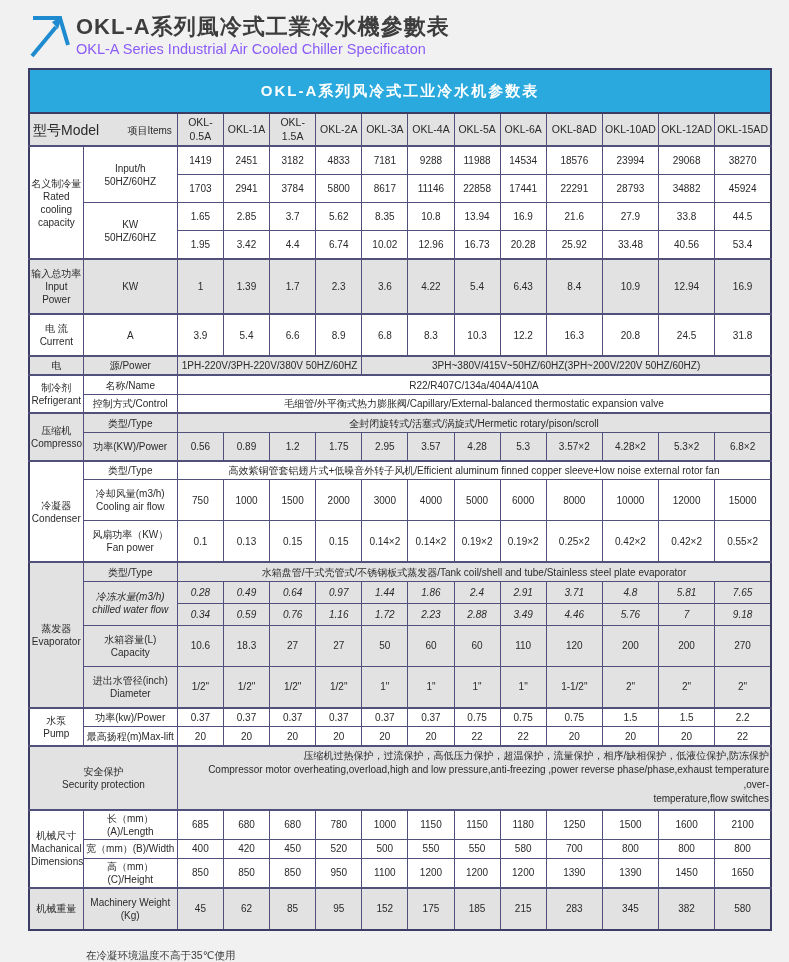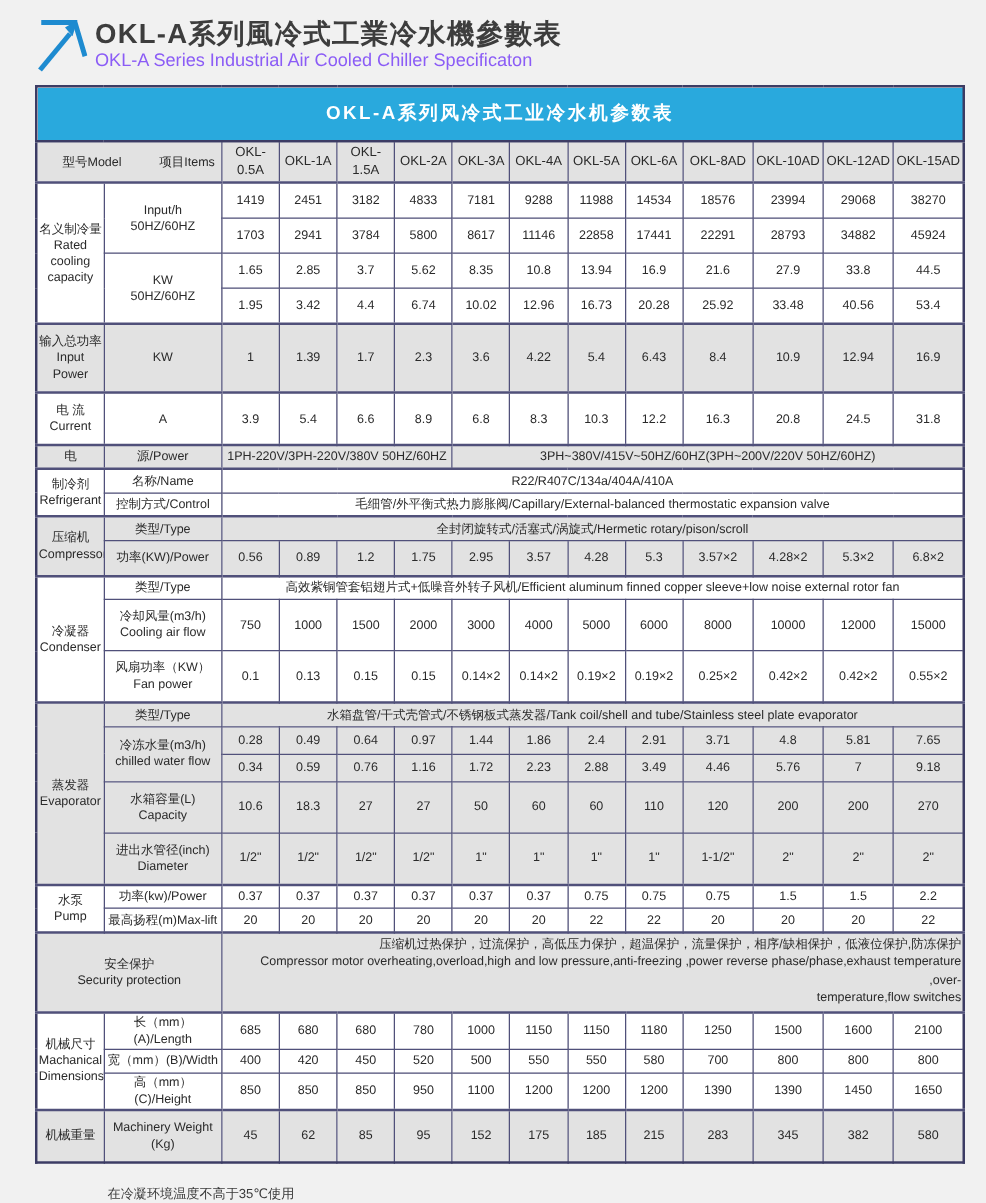--- a/index.html
+++ b/index.html
@@ -15,30 +15,30 @@
   .titles{margin-left:6px;}
   .title-zh{font-size:22px;font-weight:bold;color:#3d3d3d;letter-spacing:1px;line-height:1.25;}
   .title-en{font-size:14.5px;color:#8b5cf6;line-height:1.2;}
   
   table{border-collapse:collapse;table-layout:fixed;width:744px;margin:10px 0 0 28px;
         font-size:10px;border:2px solid var(--line-dark);}
   td{border:1px solid var(--line);text-align:center;vertical-align:middle;
      padding:2px 1px;white-space:pre-line;line-height:1.3;color:var(--ink);overflow:hidden;}
   tr.sec td{border-top-width:2px;}
   tr.sm td{padding:1px;height:19px;}
-  tr.md td{padding:2px 1px;height:22px;}
+  tr.md td{padding:2px 1px;height:22px;font-style:italic;}
   tr.tall td{padding:7px 1px;}
   tr.g td{background:var(--gray);}
   tr.w td{background:var(--white);}
   td.banner{background:var(--blue);color:#fff;font-size:15px;font-weight:bold;
             height:44px;letter-spacing:2px;border-bottom:2px solid var(--line-dark);}
   tr.hdr td{height:28px;font-size:10.5px;}
   td.corner{position:relative;background-image:linear-gradient(to bottom right,
             transparent 49.2%, var(--line) 49.2%, var(--line) 51%, transparent 51%);}
-  td.corner .cm{position:absolute;left:20px;top:50%;transform:translateY(-50%);font-size:10px;}
+  td.corner .cm{position:absolute;left:3px;top:50%;transform:translateY(-50%);font-size:14px;}
   td.corner .ci{position:absolute;right:5px;top:50%;transform:translateY(-50%);font-size:10px;}
   td.left{text-align:right;padding-left:4px;line-height:1.45;}
   
   .notes{margin:16px 0 0 62px;font-size:10.5px;color:#3a3a3a;line-height:1.55;}
   .note.ind1{padding-left:24px;}
 </style>
 </head>
 <body>
 
 <div class="page-header">

